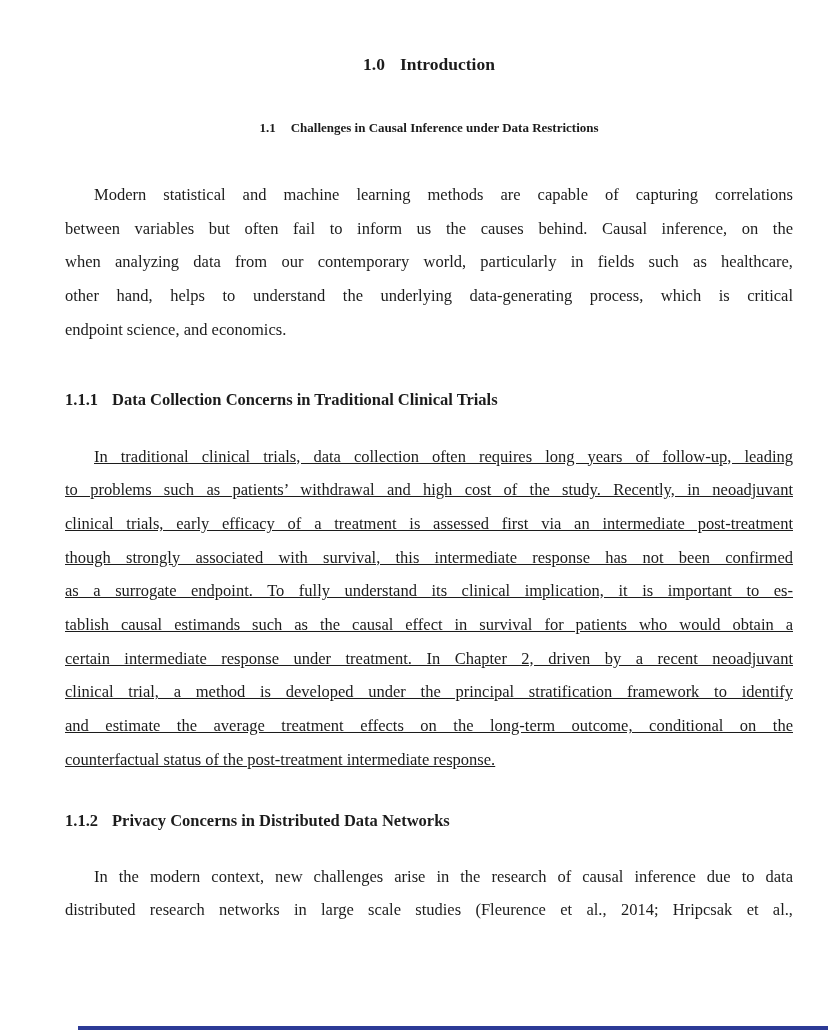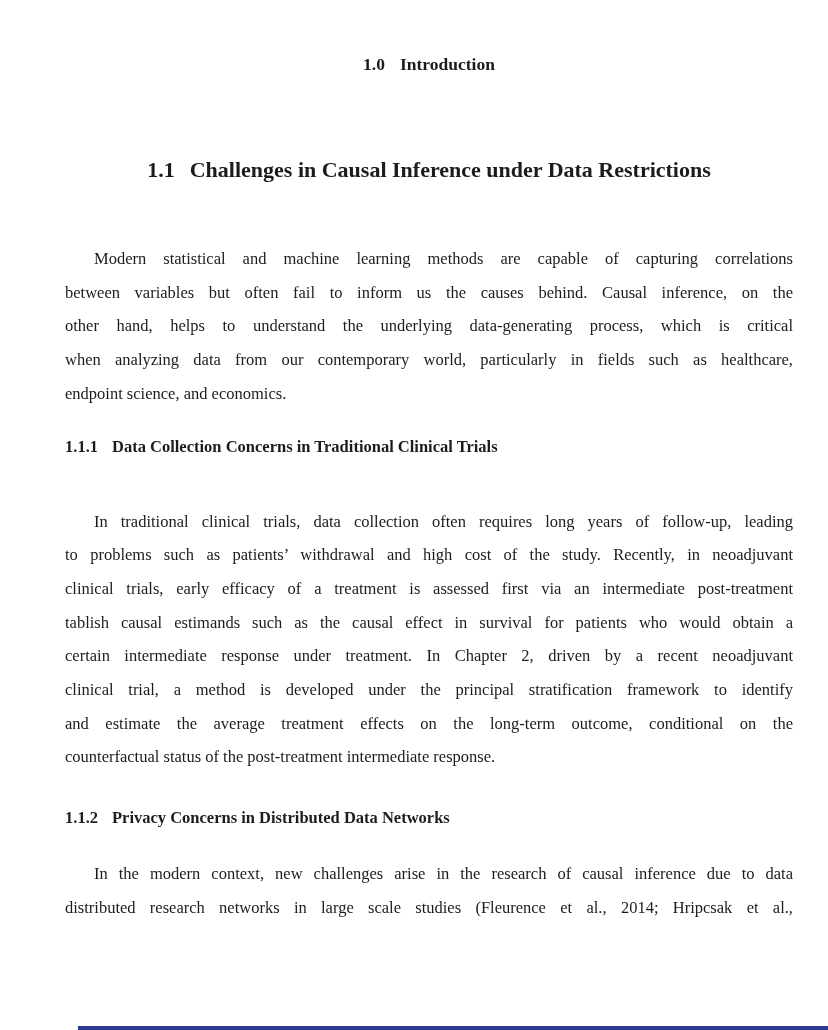--- a/index.html
+++ b/index.html
@@ -19,45 +19,45 @@
     width: 728px;
   }
   h1, h2, h3 { margin: 0; padding: 0; font-weight: bold; }
   .chapter {
     margin-top: 52px;
     text-align: center;
     font-size: 17.5px;
     line-height: 24px;
   }
   .section {
-    margin-top: 82px;
+    margin-top: 40px;
     text-align: center;
-    font-size: 22px;
+    font-size: 13px;
     line-height: 24px;
   }
   .subsection {
     text-align: left;
     font-size: 16.5px;
     line-height: 22px;
   }
-  .sub1 { margin-top: 25px; }
+  .sub1 { margin-top: 42px; }
   .sub2 { margin-top: 33px; }
   .hnum { margin-right: 15px; }
   .subsection .hnum { margin-right: 14px; }
   .para { font-size: 16.5px; }
   .para .line {
     line-height: 33.7px;
     text-align: justify;
     text-align-last: justify;
     white-space: normal;
   }
   .para .line.first { text-indent: 29px; }
   .para .line.last { text-align-last: auto; }
-  .para1 { margin-top: 60px; }
-  .para2 { margin-top: 47px; }
+  .para1 { margin-top: 38px; }
+  .para2 { margin-top: 29px; text-decoration: underline; }
   .para3 { margin-top: 28px; }
   .bottom-bar {
     position: absolute;
     left: 78px;
     right: 0;
     bottom: 0;
     height: 4px;
     background: #2c3a96;
   }
 </style>
@@ -67,31 +67,33 @@
 <div class="page">
   <div class="content">
 
     <h1 class="chapter"><span class="hnum">1.0</span><span>Introduction</span></h1>
 
     <h2 class="section"><span class="hnum">1.1</span><span>Challenges in Causal Inference under Data Restrictions</span></h2>
 
     <div class="para para1">
       <div class="line first">Modern statistical and machine learning methods are capable of capturing correlations</div>
       <div class="line">between variables but often fail to inform us the causes behind.  Causal inference, on the</div>
+      <div class="line">when analyzing data from our contemporary world, particularly in fields such as healthcare,</div>
       <div class="line">other hand, helps to understand the underlying data-generating process, which is critical</div>
-      <div class="line">when analyzing data from our contemporary world, particularly in fields such as healthcare,</div>
       <div class="line last">endpoint science, and economics.</div>
     </div>
 
     <h3 class="subsection sub1"><span class="hnum">1.1.1</span><span>Data Collection Concerns in Traditional Clinical Trials</span></h3>
 
     <div class="para para2">
       <div class="line first">In traditional clinical trials, data collection often requires long years of follow-up, leading</div>
       <div class="line">to problems such as patients’ withdrawal and high cost of the study. Recently, in neoadjuvant</div>
       <div class="line">clinical trials, early efficacy of a treatment is assessed first via an intermediate post-treatment</div>
+      <div class="line">though strongly associated with survival, this intermediate response has not been confirmed</div>
+      <div class="line">as a surrogate endpoint.  To fully understand its clinical implication, it is important to es-</div>
       <div class="line">tablish causal estimands such as the causal effect in survival for patients who would obtain a</div>
       <div class="line">certain intermediate response under treatment.  In Chapter 2, driven by a recent neoadjuvant</div>
       <div class="line">clinical trial, a method is developed under the principal stratification framework to identify</div>
       <div class="line">and estimate the average treatment effects on the long-term outcome, conditional on the</div>
       <div class="line last">counterfactual status of the post-treatment intermediate response.</div>
     </div>
 
     <h3 class="subsection sub2"><span class="hnum">1.1.2</span><span>Privacy Concerns in Distributed Data Networks</span></h3>
 
     <div class="para para3">

